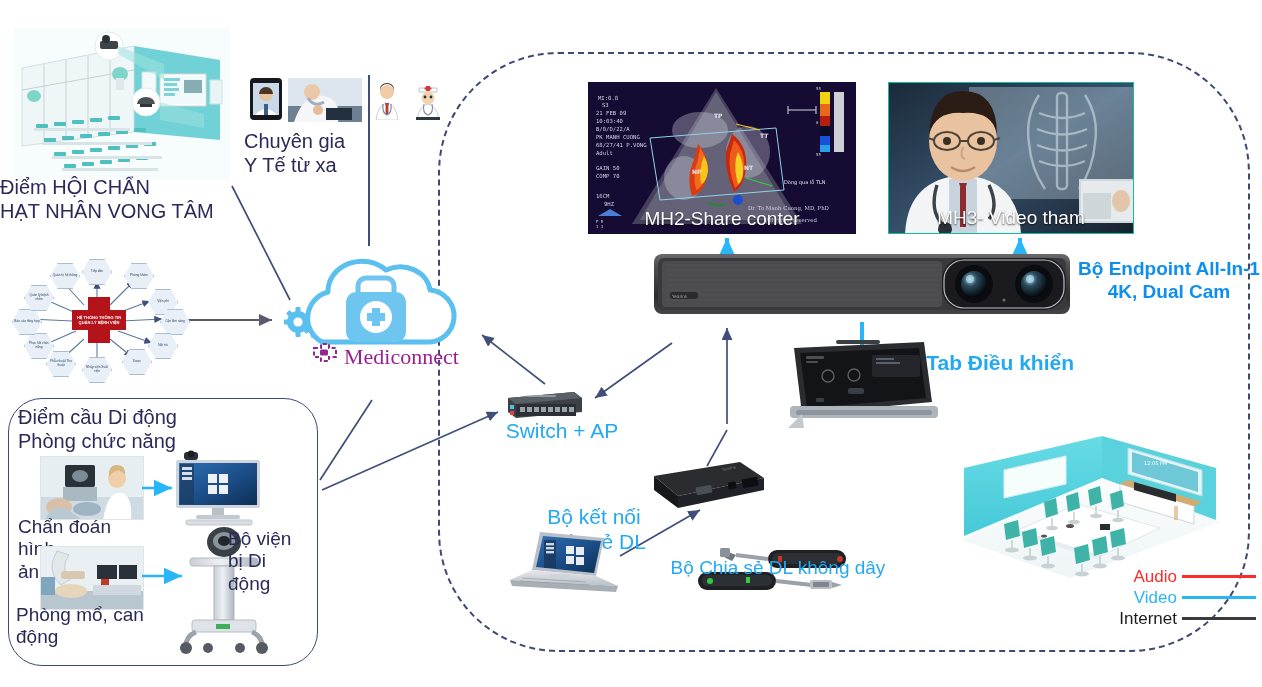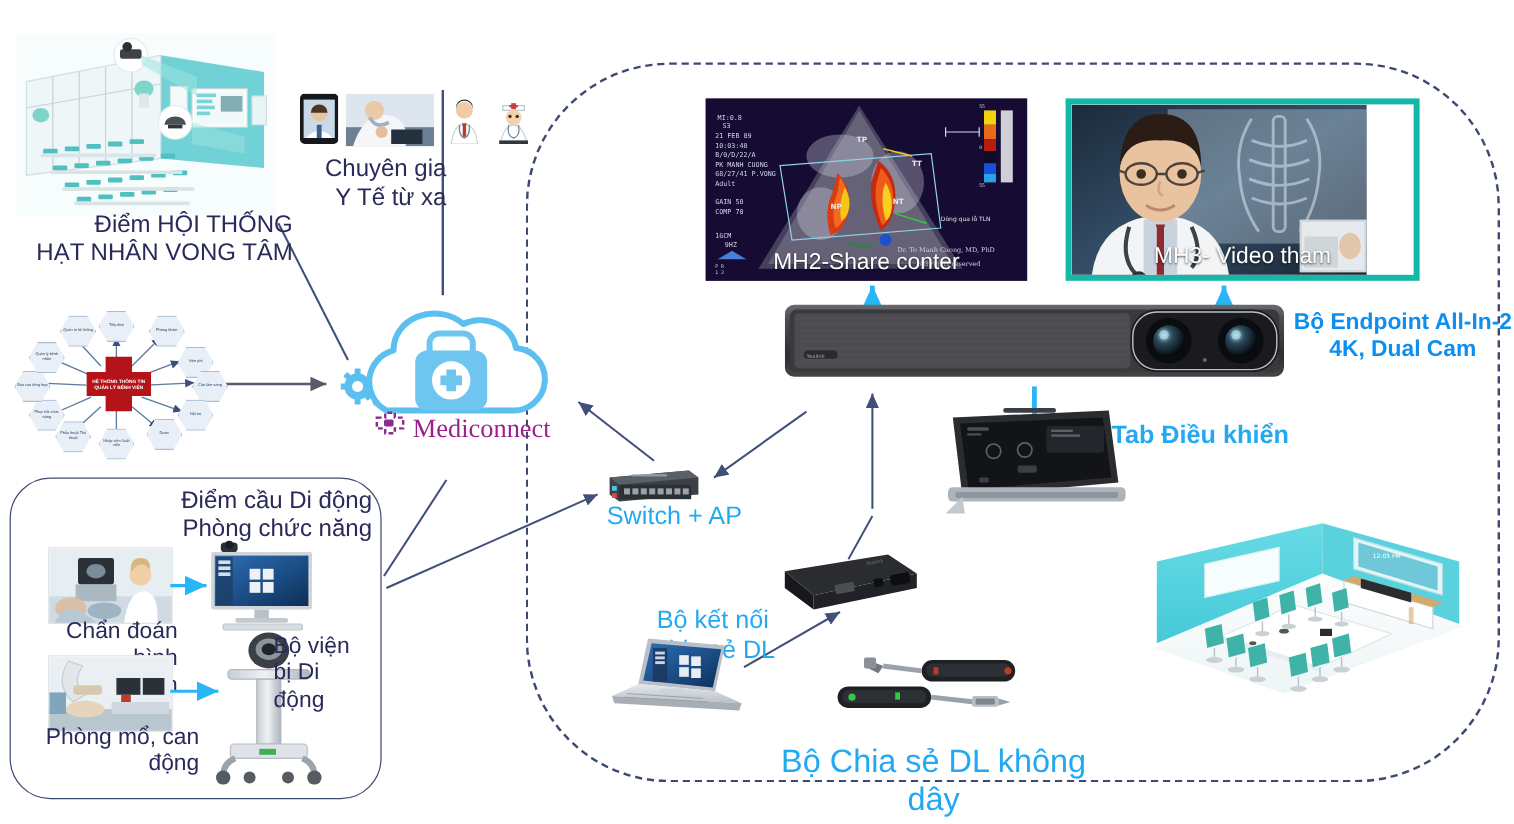--- a/index.html
+++ b/index.html
@@ -15,21 +15,21 @@
     background: #ffffff;
     overflow: hidden;
   }
   .abs { position: absolute; }
 
   
   .lbl-navy {
     color: #2a2a5a;
     font-size: 20px;
     line-height: 1.18;
-    text-align: right;
+    text-align: left;
     font-family: "Liberation Sans", sans-serif;
   }
   .lbl-cyan {
     color: #23a9f2;
     font-size: 19px;
     line-height: 1.2;
     text-align: center;
     font-family: "Liberation Sans", sans-serif;
   }
   .lbl-cyan-bold {
@@ -287,21 +287,21 @@
       <circle cx="92" cy="11" r="4" fill="#2c3135"></circle>
       <polygon points="104,18 150,36 150,52 104,26" fill="#9fe3dd" opacity=".55"></polygon>
 
       <circle cx="132" cy="74" r="14" fill="#ffffff" stroke="#e2ecee"></circle>
       <path d="M123,76 a9,7 0 0 1 18,0 z" fill="#4a5054"></path>
       <rect x="126" y="76" width="12" height="3" fill="#2f3438"></rect>
       <polygon points="146,74 190,86 190,100 146,92" fill="#9fe3dd" opacity=".5"></polygon>
     </svg>
   </div>
   <div class="abs lbl-navy" style="left:0px;top:176px;width:244px;">
-    <div>Điểm HỘI THỐNG</div>
+    <div>Điểm HỘI CHẨN</div>
     <div>HẠT NHÂN VONG TÂM</div>
   </div>
 
   <div class="abs thumb" style="left:250px;top:78px;width:32px;height:42px;">
     <svg width="32" height="42" viewBox="0 0 32 42">
       <rect width="32" height="42" rx="4" fill="#15181c"></rect>
       <rect x="3" y="5" width="26" height="32" fill="#c9d9e8"></rect>
       <circle cx="16" cy="16" r="7" fill="#e8c3a0"></circle>
       <path d="M9,16 a7,7 0 0 1 14,0 z" fill="#4a3528"></path>
       <path d="M5,37 q11,-12 22,0 z" fill="#ffffff"></path>
@@ -616,21 +616,21 @@
         <text x="-2" y="15" fill="#cfd2e6" font-family="DejaVu Sans Mono, monospace" font-size="4">P  R</text>
         <text x="-2" y="20" fill="#cfd2e6" font-family="DejaVu Sans Mono, monospace" font-size="4">1  3</text>
       </g>
 
       <text x="160" y="128" fill="#cfd2e6" font-family="DejaVu Serif, serif" font-size="5.4">Dr. To Manh Cuong, MD, PhD</text>
       <text x="178" y="140" fill="#cfd2e6" font-family="DejaVu Serif, serif" font-size="5.4">All rights reserved</text>
     </svg>
     <div class="screen-caption">MH2-Share conter</div>
   </div>
 
-  <div class="abs" style="left:888px;top:82px;width:295px;height:152px;background:#ffffff;overflow:hidden;border:5px solid #14b8a6;">
+  <div class="abs" style="left:888px;top:82px;width:246px;height:152px;background:#ffffff;overflow:hidden;border:1px solid #14b8a6;">
     <svg width="246" height="152" viewBox="0 0 246 152">
       <rect width="246" height="152" fill="url(#xray-g)"></rect>
 
       <rect x="80" y="4" width="166" height="112" fill="#cfe0ea" opacity=".35"></rect>
       <g stroke="#e6f0f5" stroke-width="2.4" opacity=".5" fill="none">
         <path d="M150,12 q-14,22 -10,48 q2,26 16,46"></path>
         <path d="M196,12 q14,22 10,48 q-2,26 -16,46"></path>
         <path d="M150,30 q24,10 46,0 M148,46 q26,11 50,0 M148,62 q26,11 50,0 M150,78 q24,10 46,0"></path>
         <rect x="168" y="10" width="10" height="96" rx="4"></rect>
       </g>
@@ -687,21 +687,21 @@
       <circle cx="316" cy="27" r="4" fill="#bfe6f2" opacity=".6"></circle>
       <circle cx="380" cy="32" r="19" fill="#0a0c10"></circle>
       <circle cx="380" cy="32" r="13" fill="url(#lens-g)"></circle>
       <circle cx="376" cy="27" r="4" fill="#bfe6f2" opacity=".6"></circle>
       <circle cx="350" cy="48" r="1.6" fill="#6a6a70"></circle>
       <rect x="16" y="40" width="28" height="7" rx="3" fill="#2b2b2f"></rect>
       <text x="18" y="46" fill="#9aa0a6" font-family="DejaVu Sans, sans-serif" font-size="4.4">Yealink</text>
     </svg>
   </div>
   <div class="abs lbl-cyan-bold" style="left:1076px;top:258px;width:186px;text-align:center;overflow:hidden;white-space:nowrap;">
-    <div style="overflow:hidden;">Bộ Endpoint All-In-2</div>
+    <div style="overflow:hidden;">Bộ Endpoint All-In-1</div>
     <div>4K, Dual Cam</div>
   </div>
 
   <div class="abs" style="left:504px;top:388px;width:80px;height:32px;">
     <svg width="80" height="32" viewBox="0 0 80 32">
       <path d="M4,10 L70,4 L78,10 L78,24 L12,30 L4,24 Z" fill="#3d4146"></path>
       <path d="M4,10 L70,4 L78,10 L12,16 Z" fill="#5a6067"></path>
       <rect x="12" y="16" width="60" height="12" fill="#2c3034"></rect>
       <g fill="#9aa2aa">
         <rect x="16" y="19" width="5" height="5"></rect>
@@ -803,21 +803,21 @@
       <rect x="8" y="28" width="78" height="18" rx="9" fill="#1e2024"></rect>
       <rect x="12" y="31" width="70" height="11" rx="5" fill="#2c2f34"></rect>
       <circle cx="20" cy="37" r="3" fill="#2ecc40"></circle>
       <rect x="56" y="33" width="4" height="6" fill="#2ecc40"></rect>
       <path d="M86,37 L122,41" stroke="#9aa1a8" stroke-width="4" fill="none"></path>
       <rect x="120" y="36" width="22" height="9" rx="2" fill="#b7bec5"></rect>
       <rect x="123" y="38" width="16" height="5" rx="1" fill="#7e858c"></rect>
       <path d="M142,38 l10,3 l-10,3 z" fill="#9aa1a8"></path>
     </svg>
   </div>
-  <div class="abs lbl-cyan" style="left:648px;top:618px;width:260px;font-size:27px;">Bộ Chia sẻ DL không dây</div>
+  <div class="abs lbl-cyan" style="left:648px;top:557px;width:260px;font-size:19px;">Bộ Chia sẻ DL không dây</div>
 
   <div class="abs" style="left:952px;top:432px;width:270px;height:148px;overflow:hidden;">
     <svg width="270" height="148" viewBox="0 0 270 148">
       <rect width="270" height="148" fill="#ffffff"></rect>
 
       <polygon points="10,108 150,40 268,90 118,146" fill="url(#roomfloor)"></polygon>
 
       <polygon points="12,36 150,4 150,46 12,104" fill="url(#tealwall)"></polygon>
 
       <polygon points="150,4 264,36 264,88 150,46" fill="#59d2dd"></polygon>
@@ -872,14 +872,28 @@
         <ellipse cx="148" cy="134" rx="7" ry="2.4"></ellipse>
           <ellipse cx="130" cy="142" rx="7" ry="2.4"></ellipse>
         <ellipse cx="100" cy="96" rx="6" ry="2.2"></ellipse>
           <ellipse cx="122" cy="90" rx="6" ry="2.2"></ellipse>
         <ellipse cx="144" cy="84" rx="6" ry="2.2"></ellipse>
           <ellipse cx="166" cy="88" rx="6" ry="2.2"></ellipse>
       </g>
     </svg>
   </div>
 
+  <div id="legend" class="abs">
+    <div class="legend-row">
+      <span class="legend-txt" style="color:#fb2c2c;">Audio</span>
+      <span class="legend-line" style="border-top-color:#fb2c2c;"></span>
+    </div>
+    <div class="legend-row">
+      <span class="legend-txt" style="color:#29b6f6;">Video</span>
+      <span class="legend-line" style="border-top-color:#29b6f6;"></span>
+    </div>
+    <div class="legend-row">
+      <span class="legend-txt" style="color:#1c1c1c;">Internet</span>
+      <span class="legend-line" style="border-top-color:#3a3a3a;"></span>
+    </div>
+  </div>
 
 </div>
 
 </body></html>

